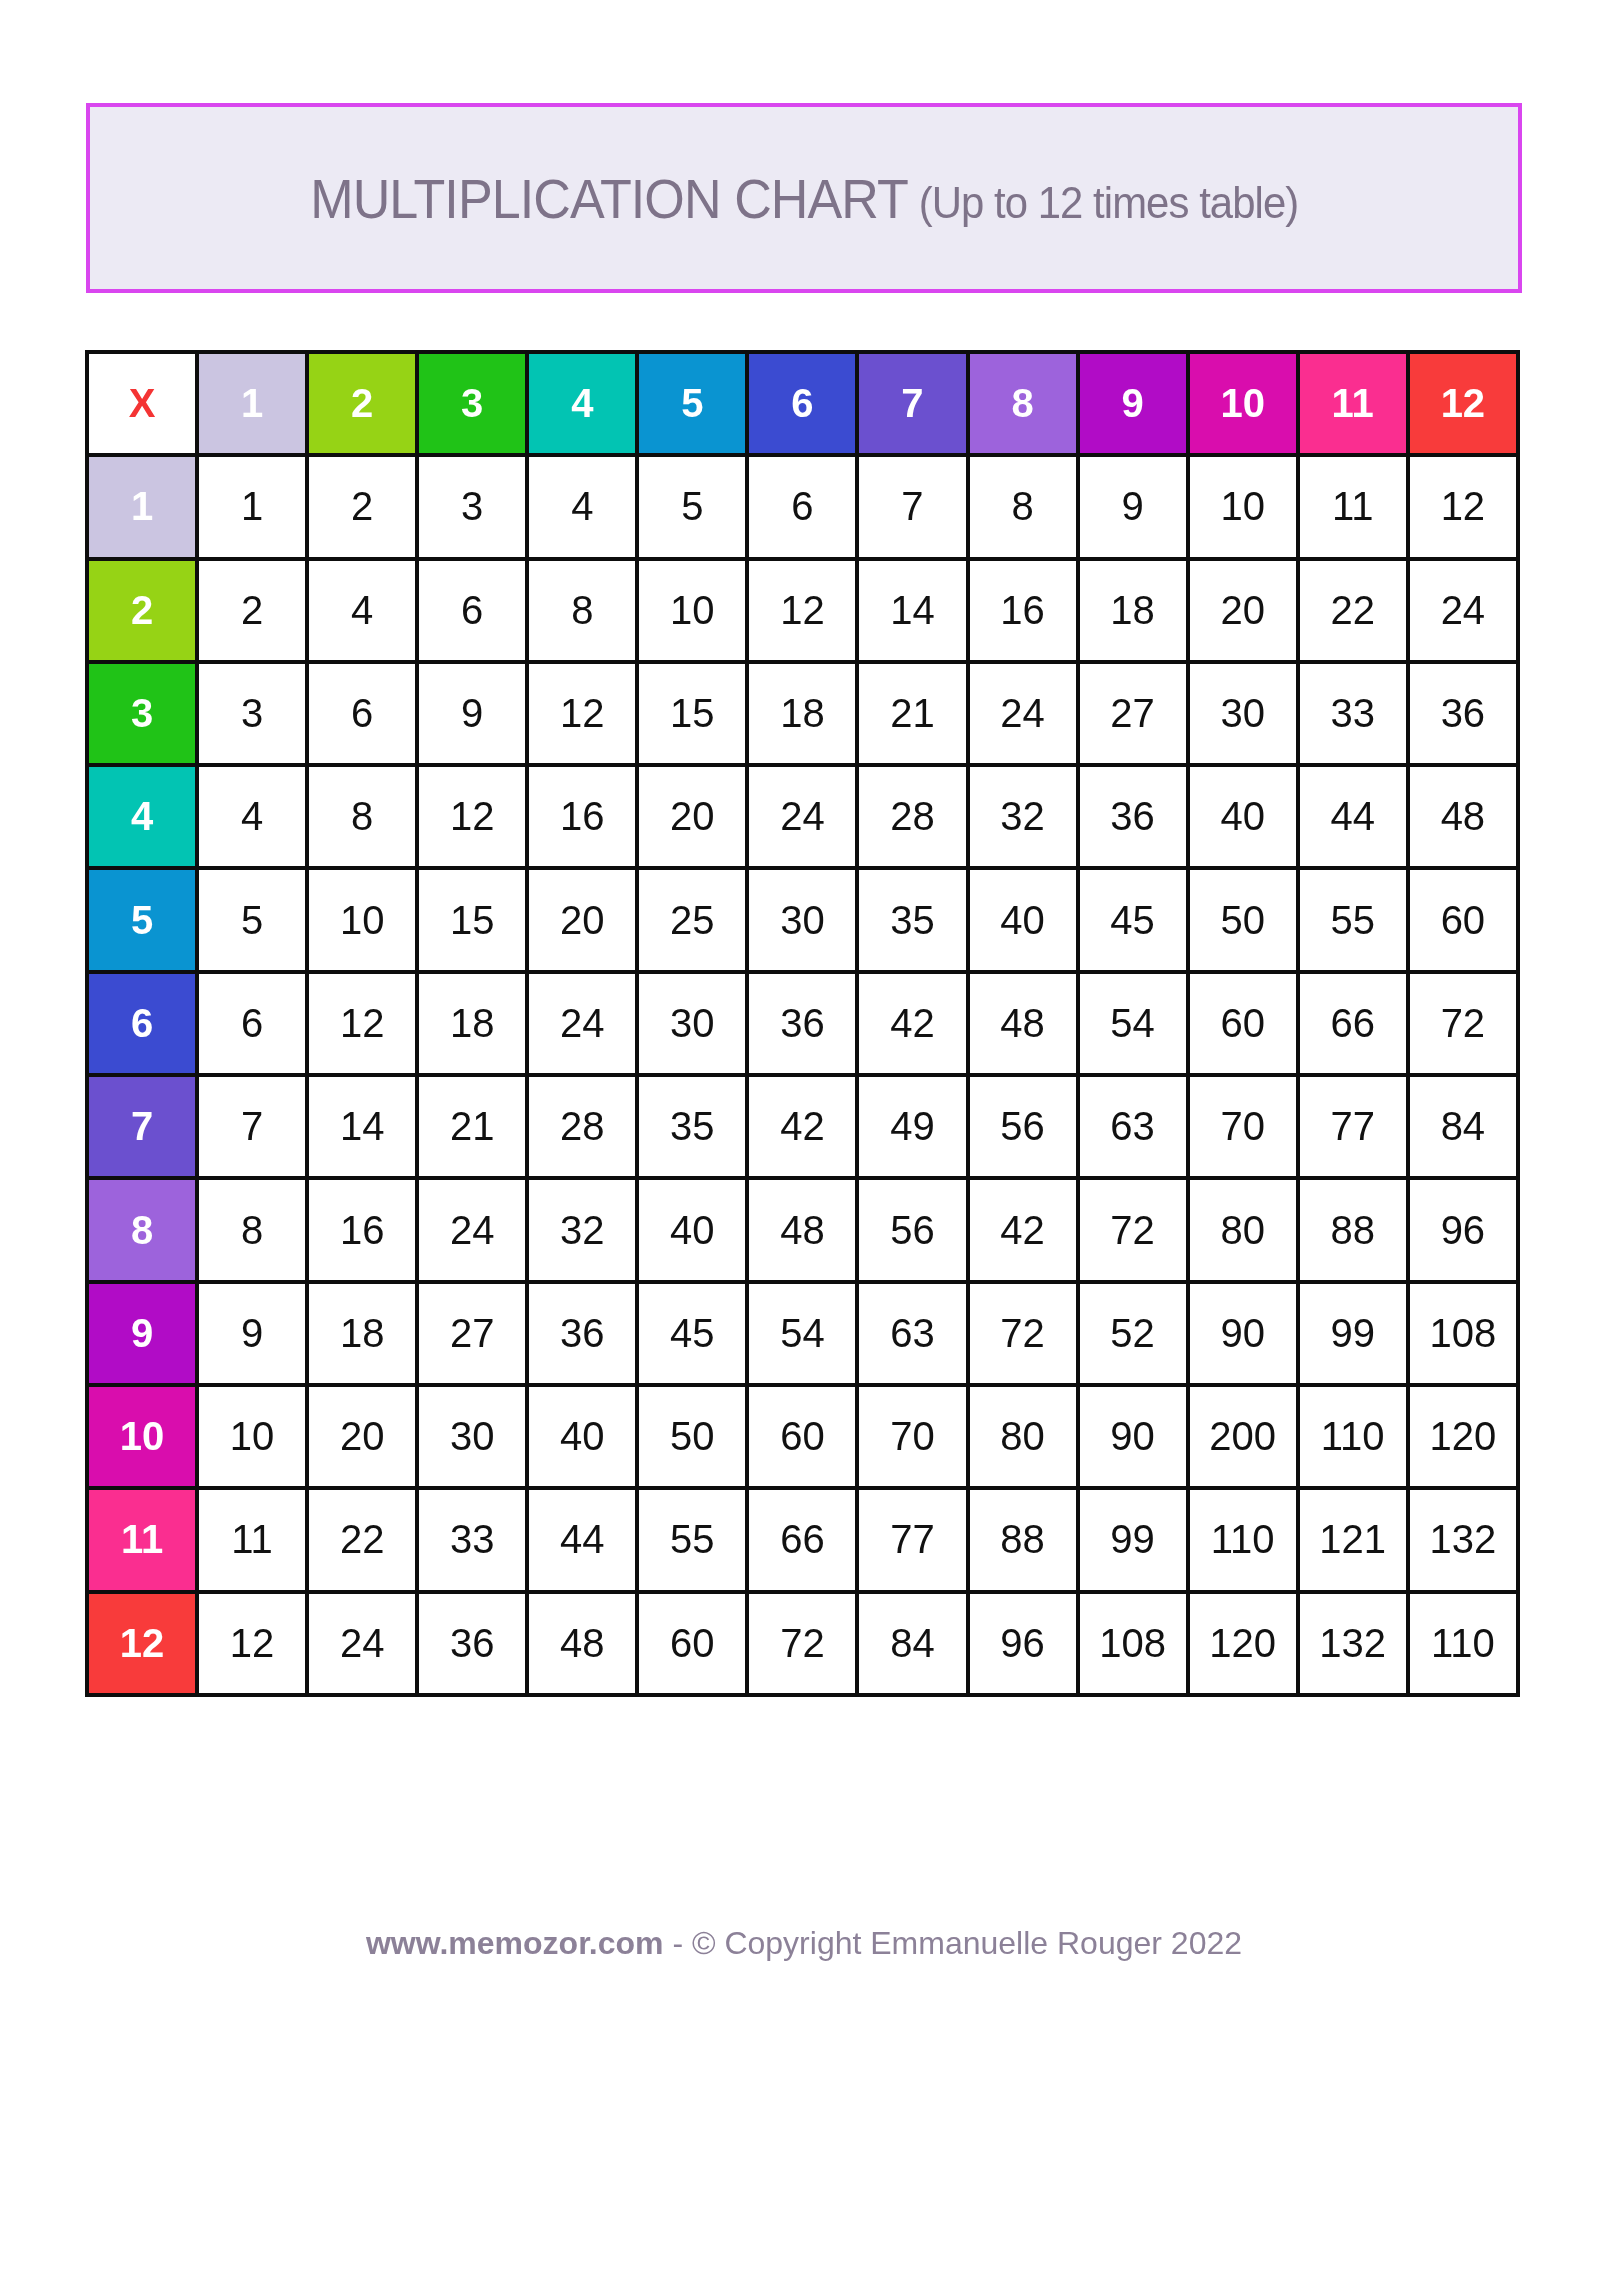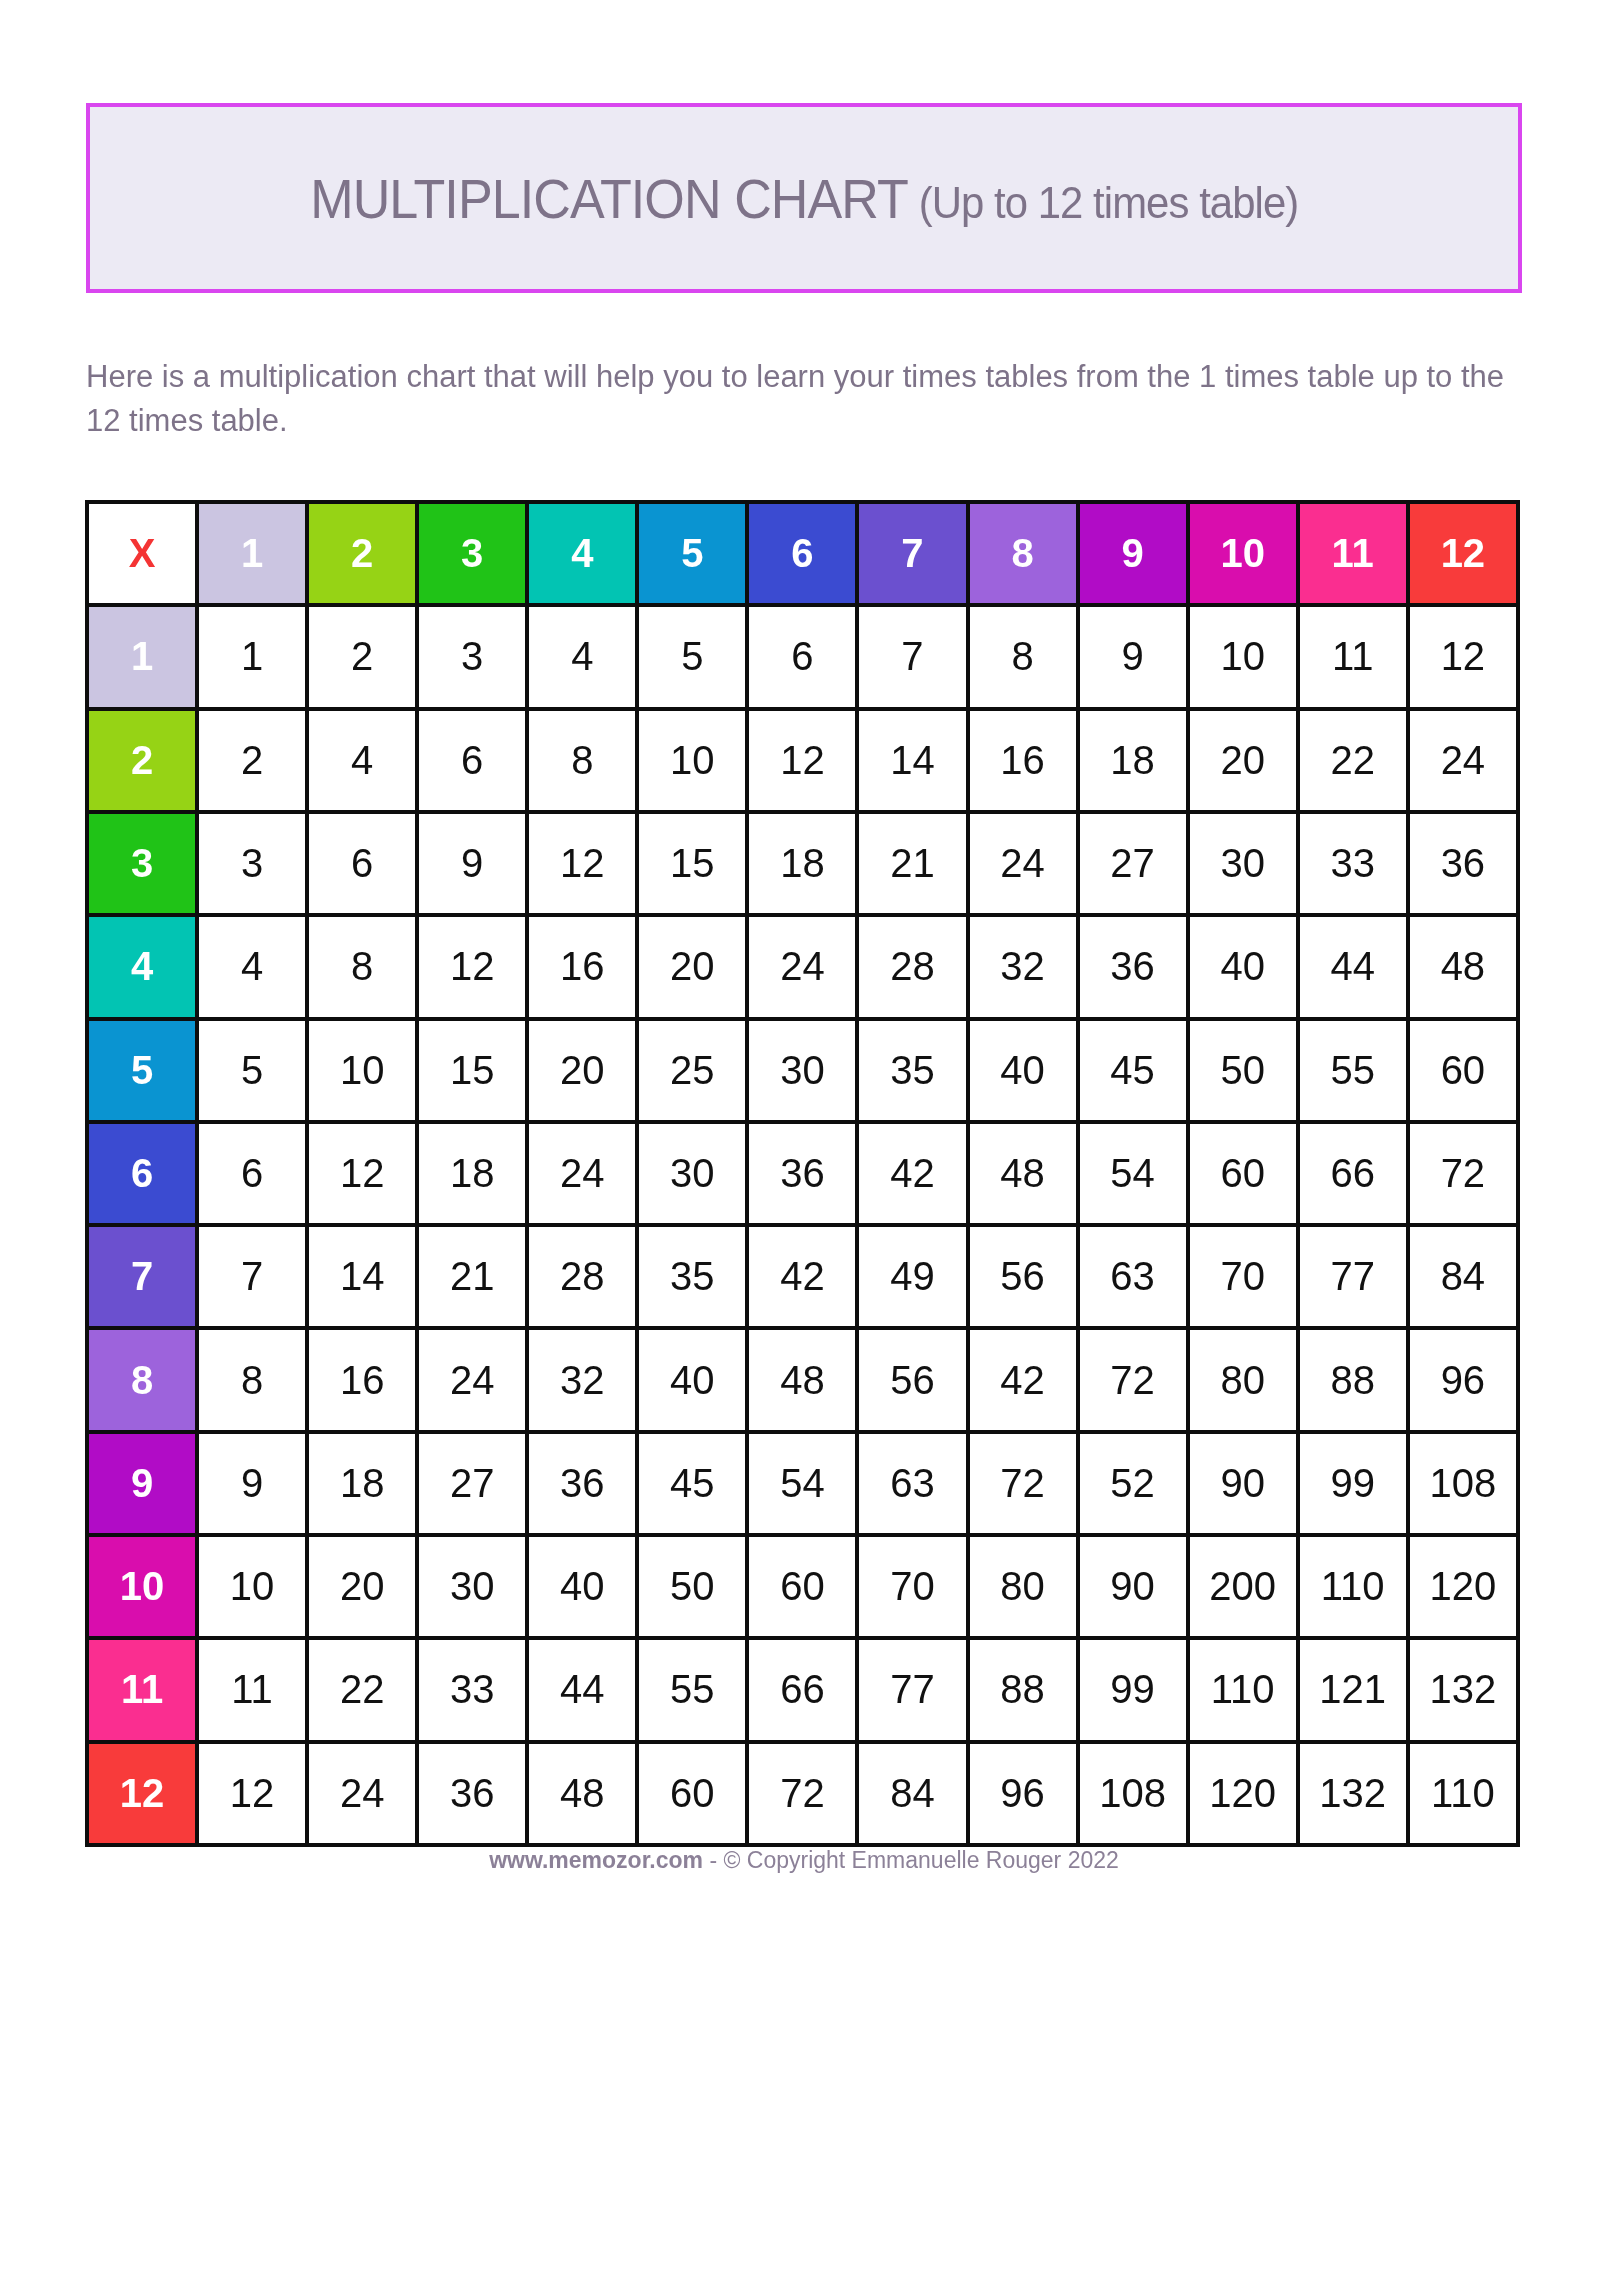--- a/index.html
+++ b/index.html
@@ -67,36 +67,36 @@
     color: #ffffff;
     font-weight: bold;
   }
   td.product-cell {
     background: #ffffff;
     color: #111111;
     font-weight: normal;
   }
   
   .footer {
+    margin-top: 228px;
     text-align: center;
-    font-size: 23px;
+    font-size: 32px;
     color: #8C8198;
   }
   .footer .site { font-weight: bold; }
 </style>
 </head>
 <body>
 
 <div class="page">
 
   <div class="banner">
     <h1><span class="title-main">MULTIPLICATION CHART</span><span class="title-suffix"> (Up to 12 times table)</span></h1>
   </div>
 
-  <p class="intro">Here is a multiplication chart that will help you to learn your times tables from the 1 times table up to the 12 times table.</p>
 
   <table class="mult">
     <thead>
       <tr>
         <th class="corner-cell">X</th>
       <th class="col-header" style="background: rgb(203, 197, 225);">1</th>
           <th class="col-header" style="background: rgb(150, 211, 21);">2</th>
           <th class="col-header" style="background: rgb(32, 195, 23);">3</th>
           <th class="col-header" style="background: rgb(2, 196, 179);">4</th>
           <th class="col-header" style="background: rgb(10, 148, 209);">5</th>

